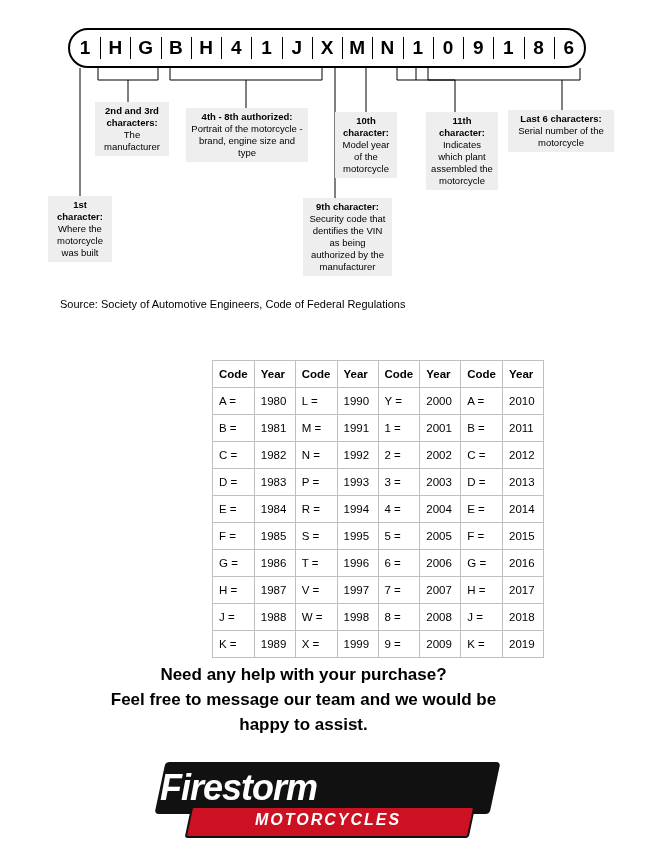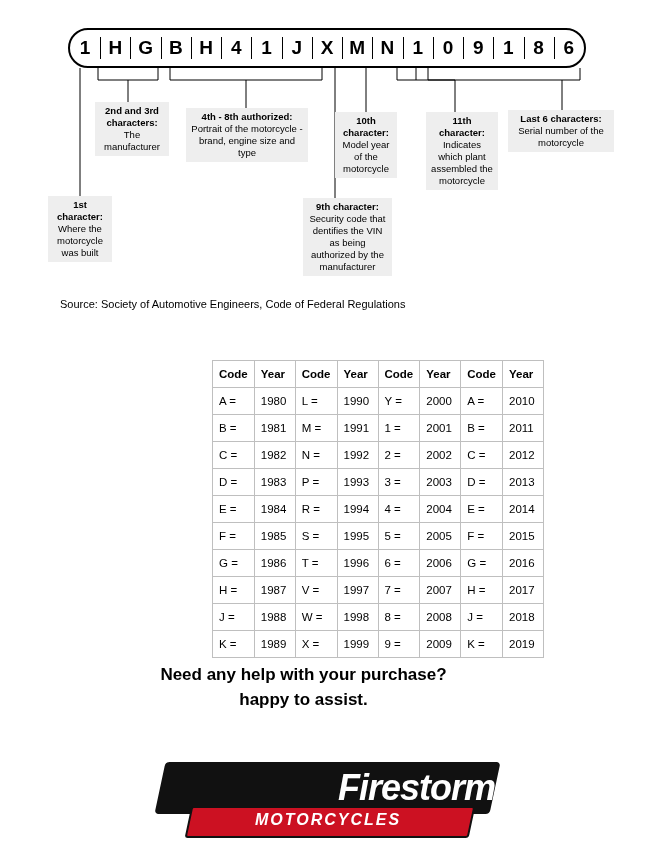--- a/index.html
+++ b/index.html
@@ -146,21 +146,21 @@
     transform: skewX(-12deg);
     border-radius: 4px;
   }
   #logo .logo-word-text {
     position: absolute;
     left: 0;
     top: 0;
     width: 335px;
     height: 52px;
     line-height: 52px;
-    text-align: right;
+    text-align: left;
     color: #ffffff;
     font-size: 36px;
     font-weight: bold;
     font-style: italic;
     font-family: "Liberation Sans", sans-serif;
     letter-spacing: -1px;
   }
   #logo .logo-sub {
     position: absolute;
     left: 28px;
@@ -386,20 +386,21 @@
         <td class="year">2009</td>
         <td class="code">K =</td>
         <td class="year">2019</td>
       </tr>
     </tbody>
   </table>
 </div>
 
 <div id="help-text">
   <div>Need any help with your purchase?</div>
+  <div>Feel free to message our team and we would be</div>
   <div>happy to assist.</div>
 </div>
 
 <div id="logo">
   <div class="logo-word"></div>
   <div class="logo-word-text">Firestorm</div>
   <div class="logo-sub"></div>
   <div class="logo-sub-text">MOTORCYCLES</div>
 </div>
 

